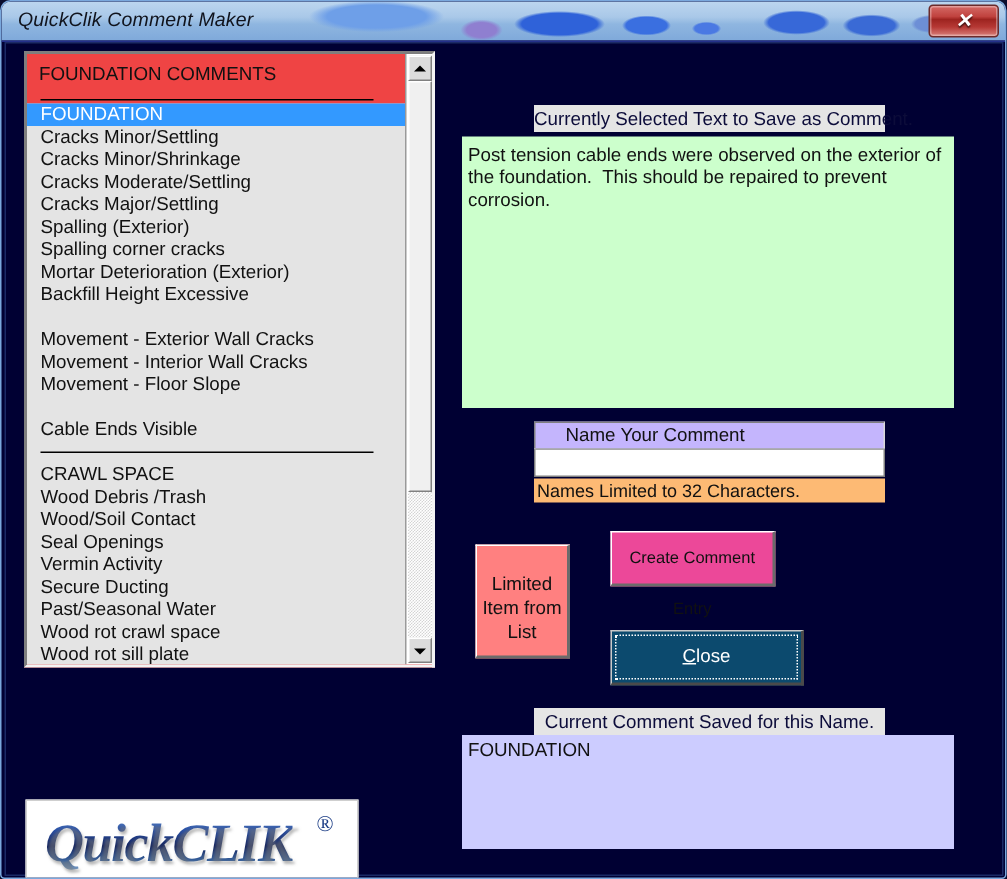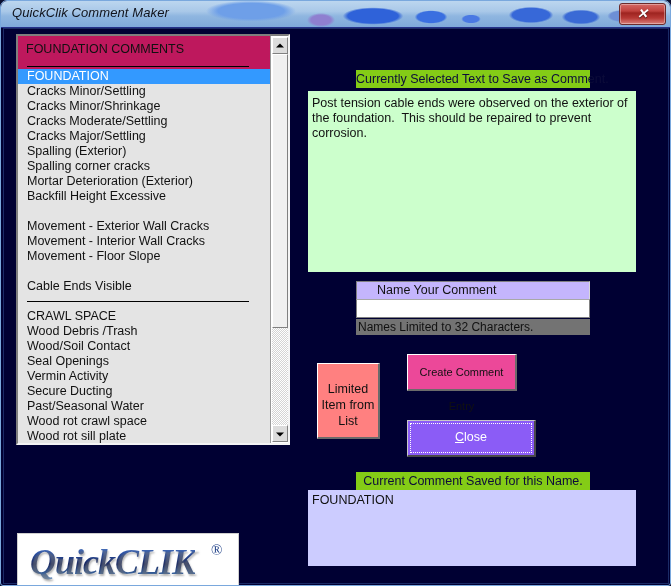--- a/index.html
+++ b/index.html
@@ -88,21 +88,21 @@
     box-sizing: border-box;
   }
 
   
   #list-panel {
     position: absolute;
     left: 12px; top: 5px;
     width: 274px;
     height: 411px;
     box-sizing: border-box;
-    background: #be185d;
+    background: #ef4444;
     border-top: 2px solid #7e7e7e;
     border-left: 2px solid #7e7e7e;
     border-right: 2px solid #f4f4f4;
     border-bottom: 2px solid #f4f4f4;
     overflow: hidden;
   }
   #list-header {
     position: absolute;
     left: 8px; top: 6px;
     font-size: 12.5px;
@@ -245,21 +245,21 @@
     position: absolute;
     left: 193px; top: 8px;
     font-family: "Liberation Serif", serif;
     font-size: 15px;
     color: #1d3e86;
   }
 
   
   .banner {
     position: absolute;
-    background: #84cc16;
+    background: #e5e5e5;
     color: #0c0c3a;
     font-size: 12.5px;
     text-align: center;
     line-height: 18px;
     height: 18px;
     white-space: nowrap;
   }
   #sel-banner { left: 352px; top: 41px; width: 234px; }
   #saved-banner { left: 352px; top: 443px; width: 234px; }
 
@@ -311,21 +311,21 @@
     font-size: 12.5px;
     color: #111111;
     padding-left: 3px;
     outline: none;
   }
   #name-limit {
     position: absolute;
     left: 352px; top: 290px;
     width: 234px;
     height: 16px;
-    background: #737373;
+    background: #fdba74;
     color: #111111;
     font-size: 12px;
     line-height: 16px;
     padding-left: 2px;
     box-sizing: border-box;
     white-space: nowrap;
   }
 
   #delete-button {
     position: absolute;
@@ -362,21 +362,21 @@
     line-height: 34px;
     text-align: center;
     cursor: pointer;
   }
 
   #close-cmd-button {
     position: absolute;
     left: 403px; top: 391px;
     width: 129px;
     height: 37px;
-    background: #8b5cf6;
+    background: #0c4a6e;
     border-top: 1px solid #c8c8c8;
     border-left: 1px solid #c8c8c8;
     border-right: 2px solid #4a4a4a;
     border-bottom: 2px solid #4a4a4a;
     box-sizing: border-box;
     cursor: pointer;
   }
   #close-cmd-focus {
     position: absolute;
     left: 2px; top: 2px;

